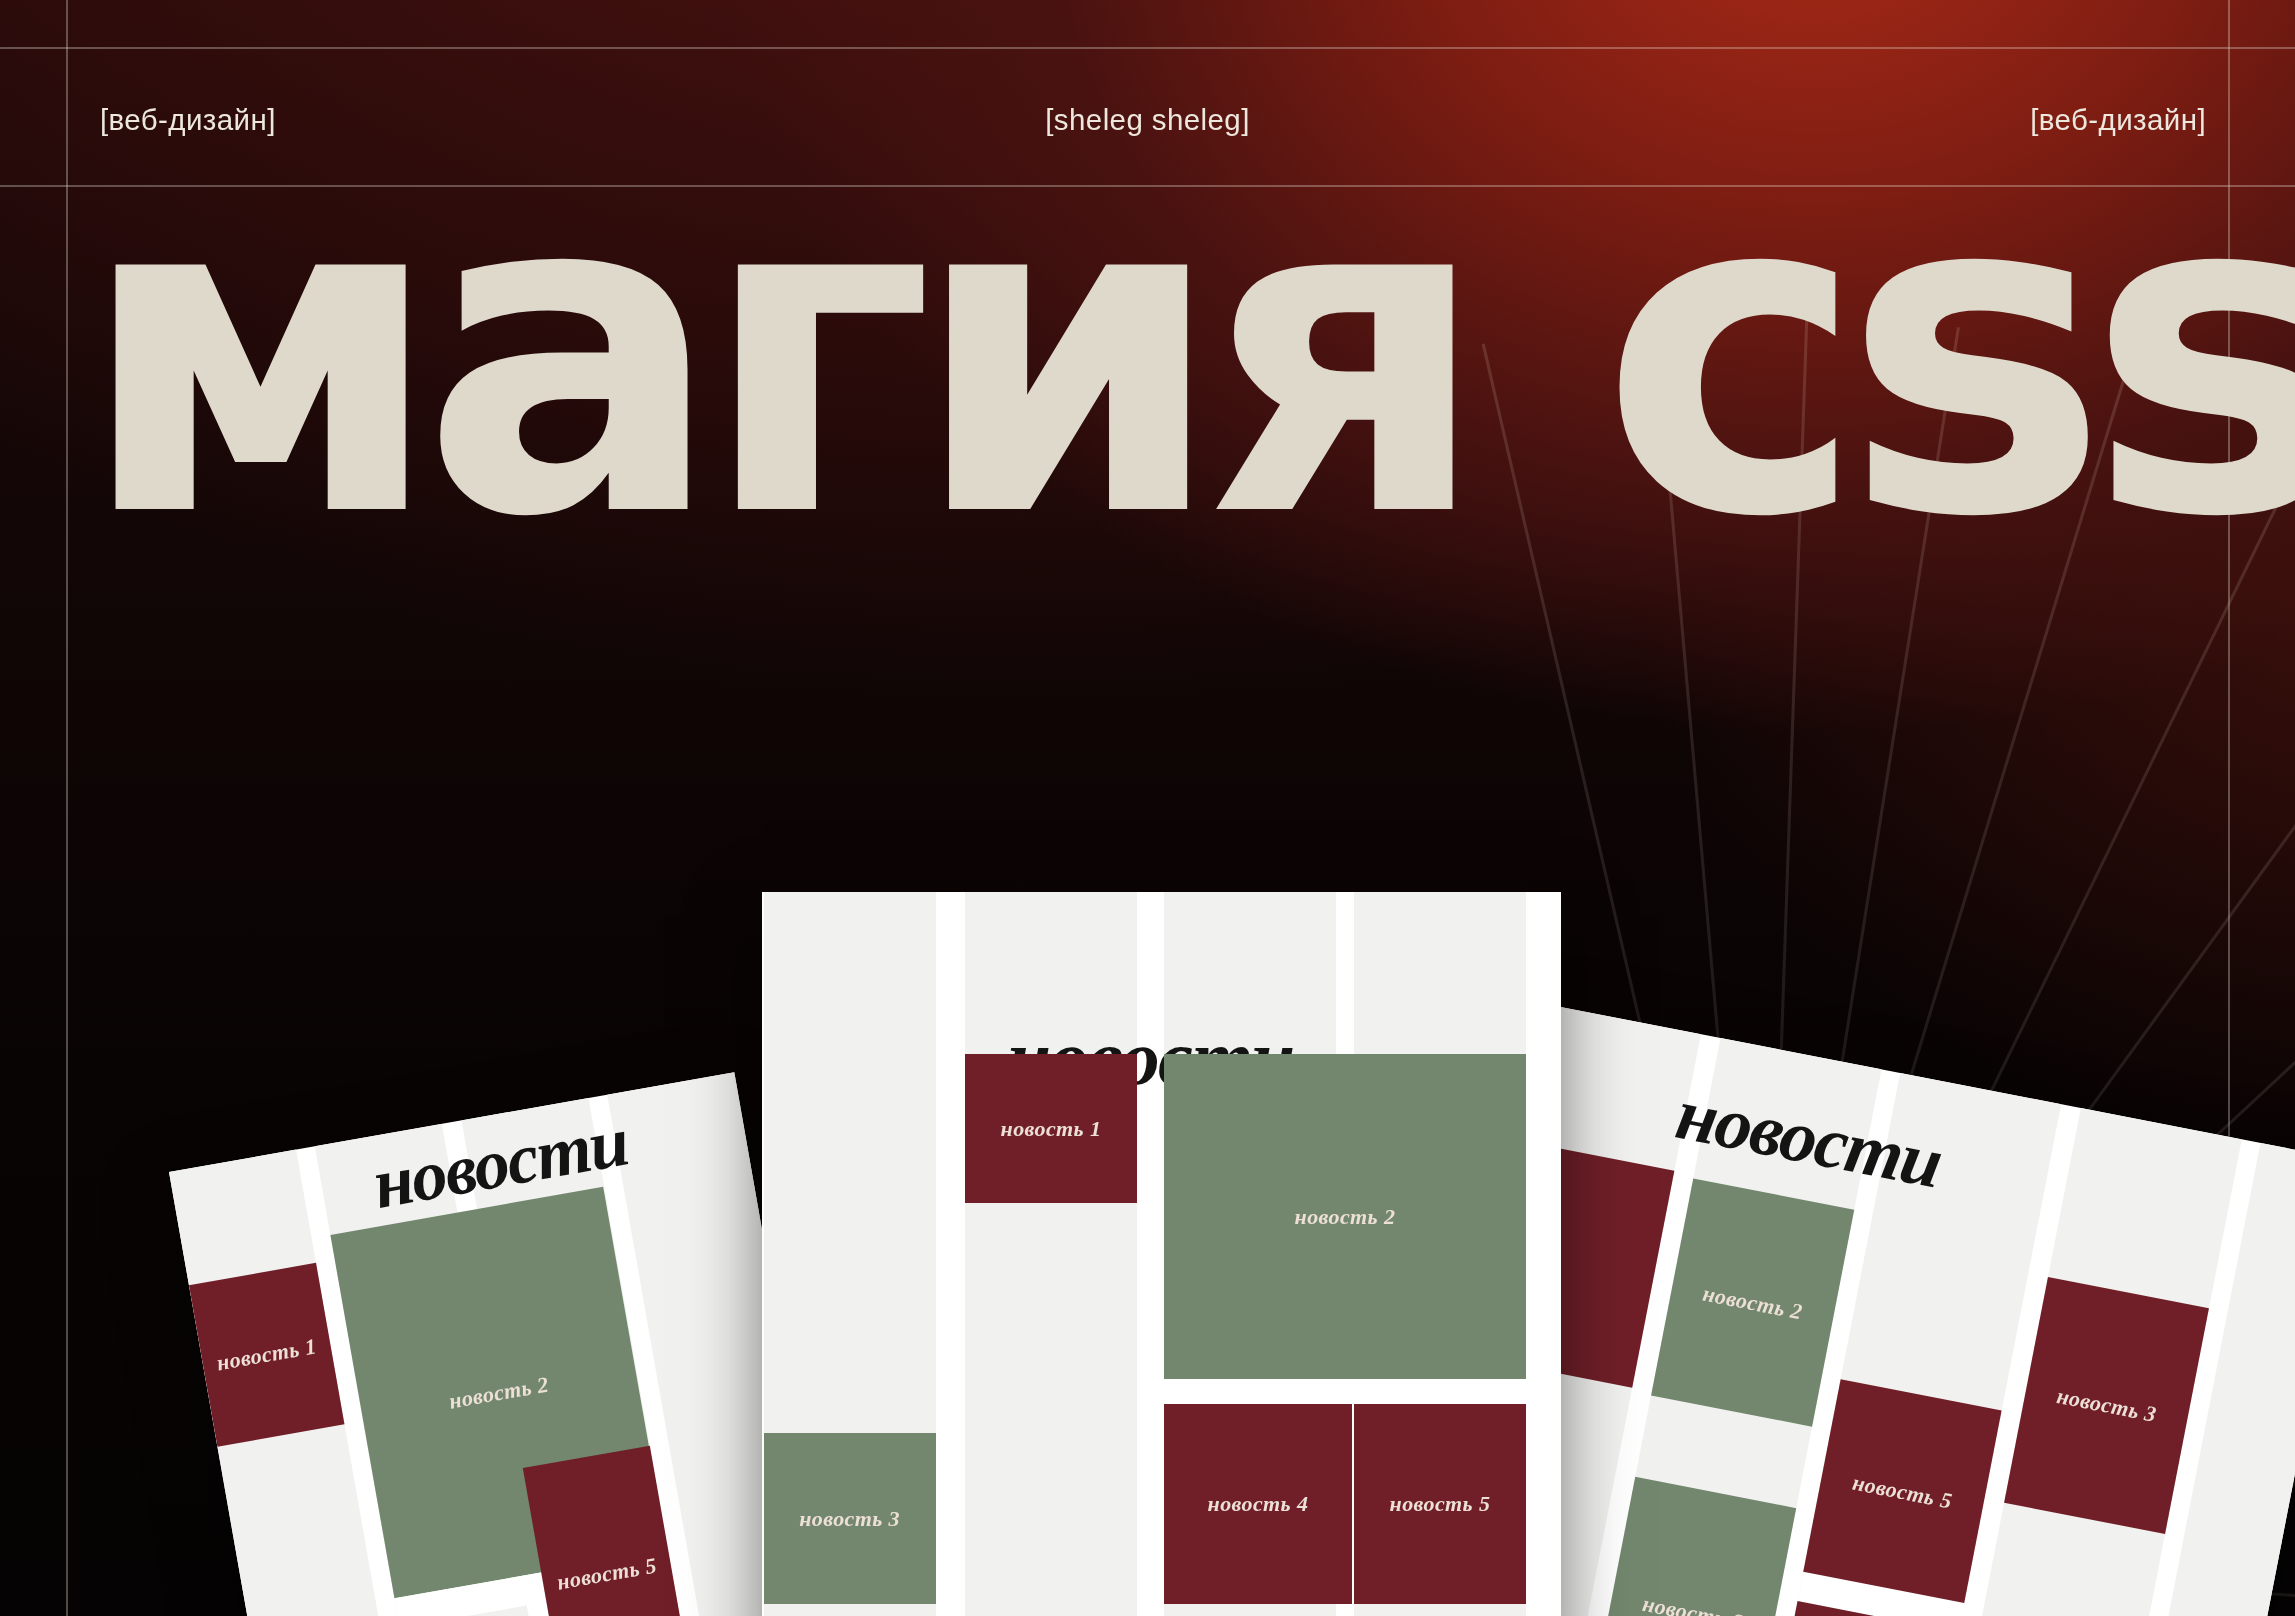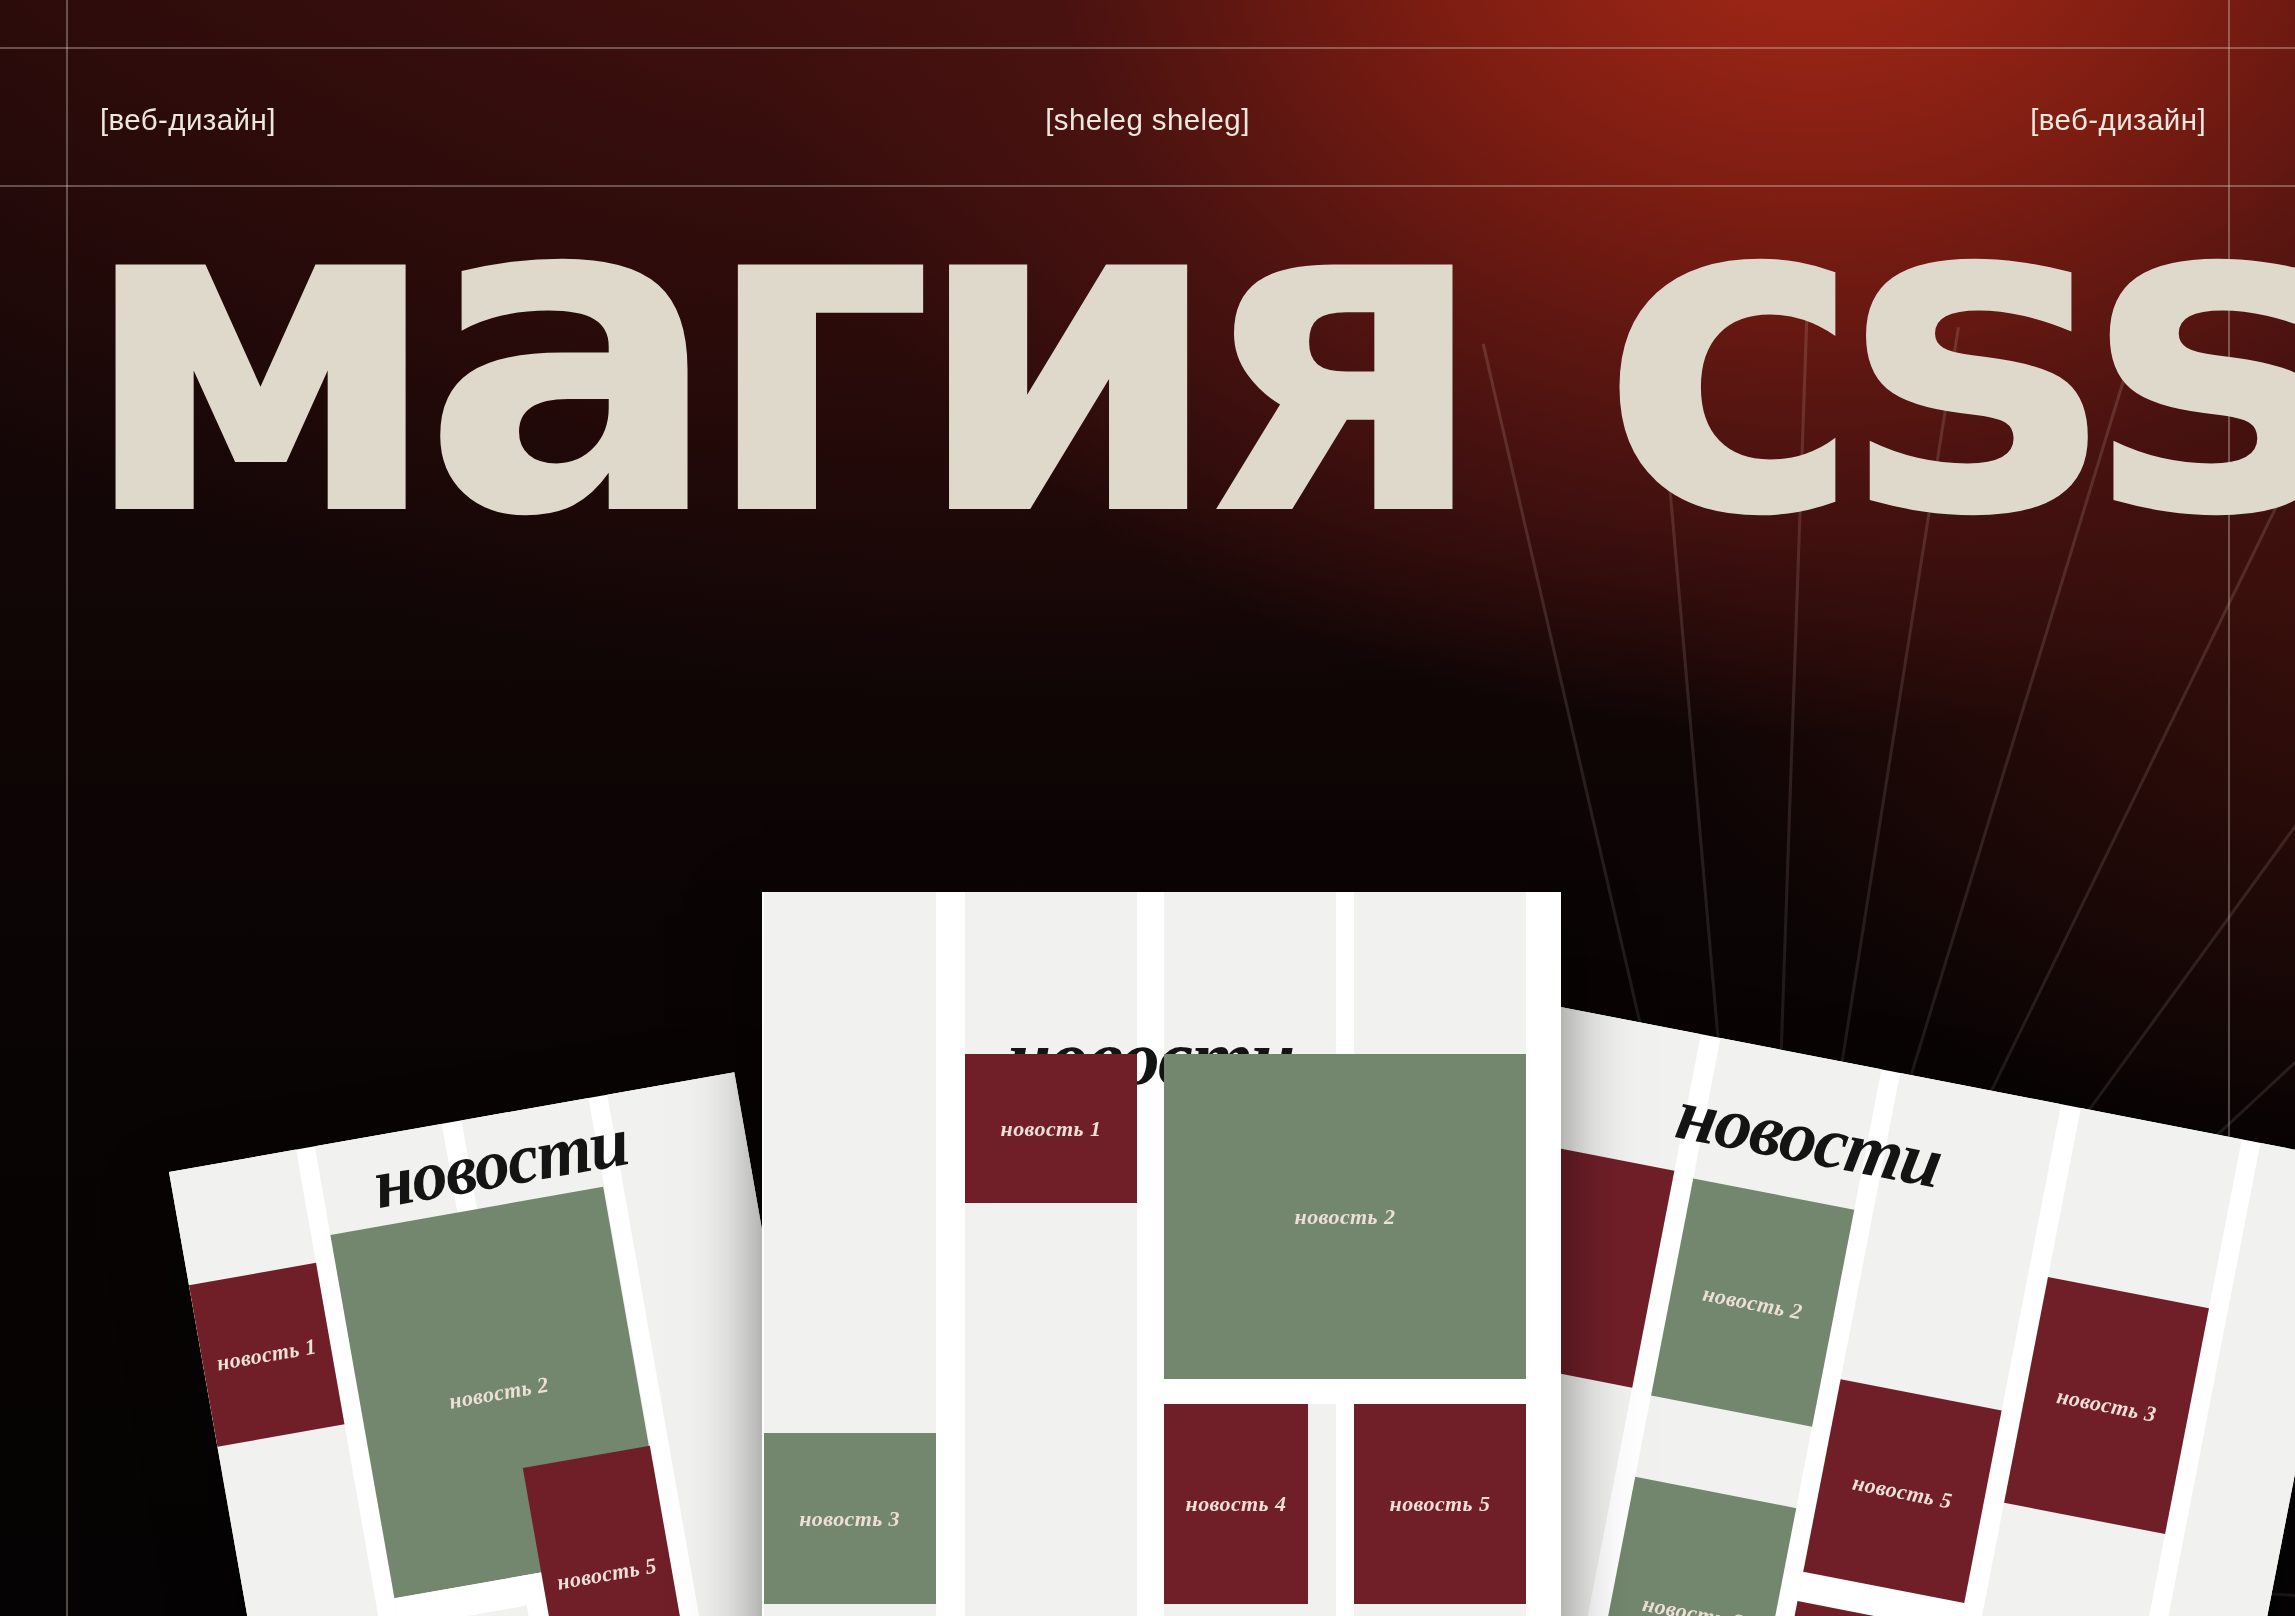--- a/index.html
+++ b/index.html
@@ -138,21 +138,21 @@
     <div class="block b-red" style="left:203px;top:162px;width:172px;height:149px">
       <span class="label">новость 1</span>
     </div>
     <div class="block b-green" style="left:402px;top:162px;width:362px;height:325px">
       <span class="label">новость 2</span>
     </div>
     <div class="gap" style="left:402px;top:487px;width:362px;height:24.6px"></div>
     <div class="block b-green" style="left:1.6px;top:541px;width:172px;height:171px">
       <span class="label">новость 3</span>
     </div>
-    <div class="block b-red" style="left:402px;top:512px;width:144px;height:200px">
+    <div class="block b-red" style="left:402px;top:512px;width:188px;height:200px">
       <span class="label">новость 4</span>
     </div>
     <div class="block b-red" style="left:592px;top:512px;width:172px;height:200px">
       <span class="label">новость 5</span>
     </div>
   </div>
 
 </div>
 
 

